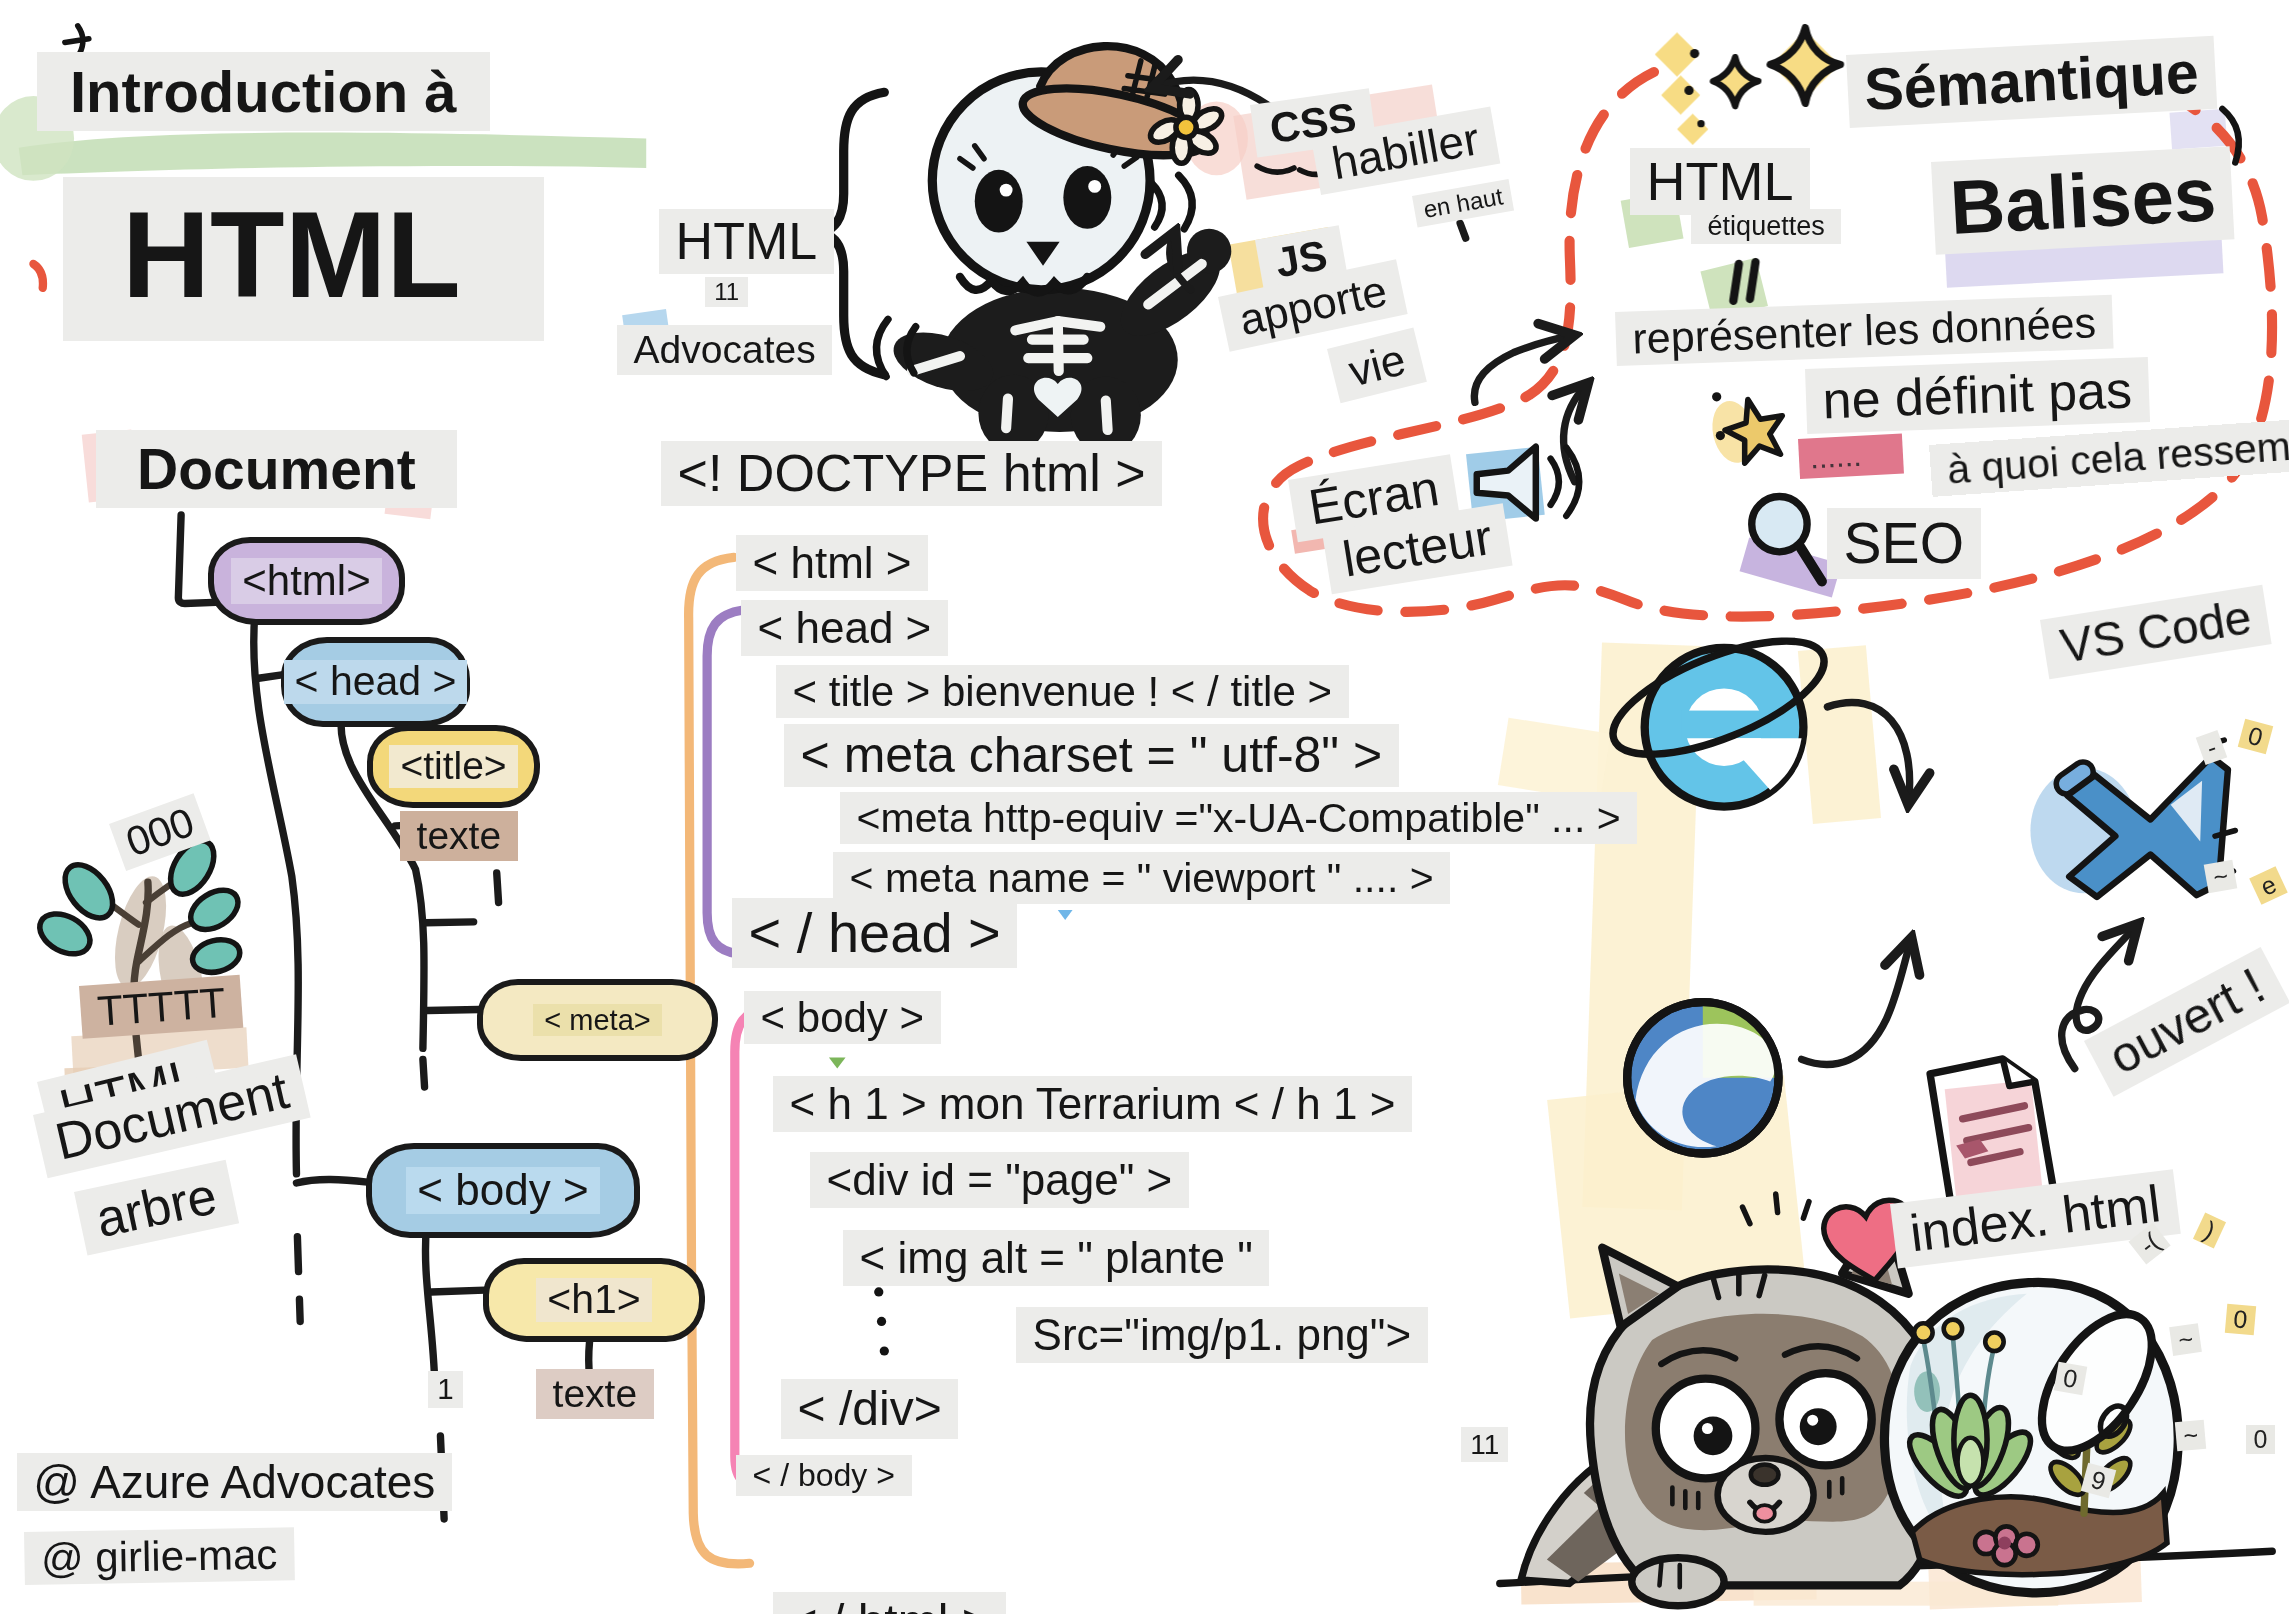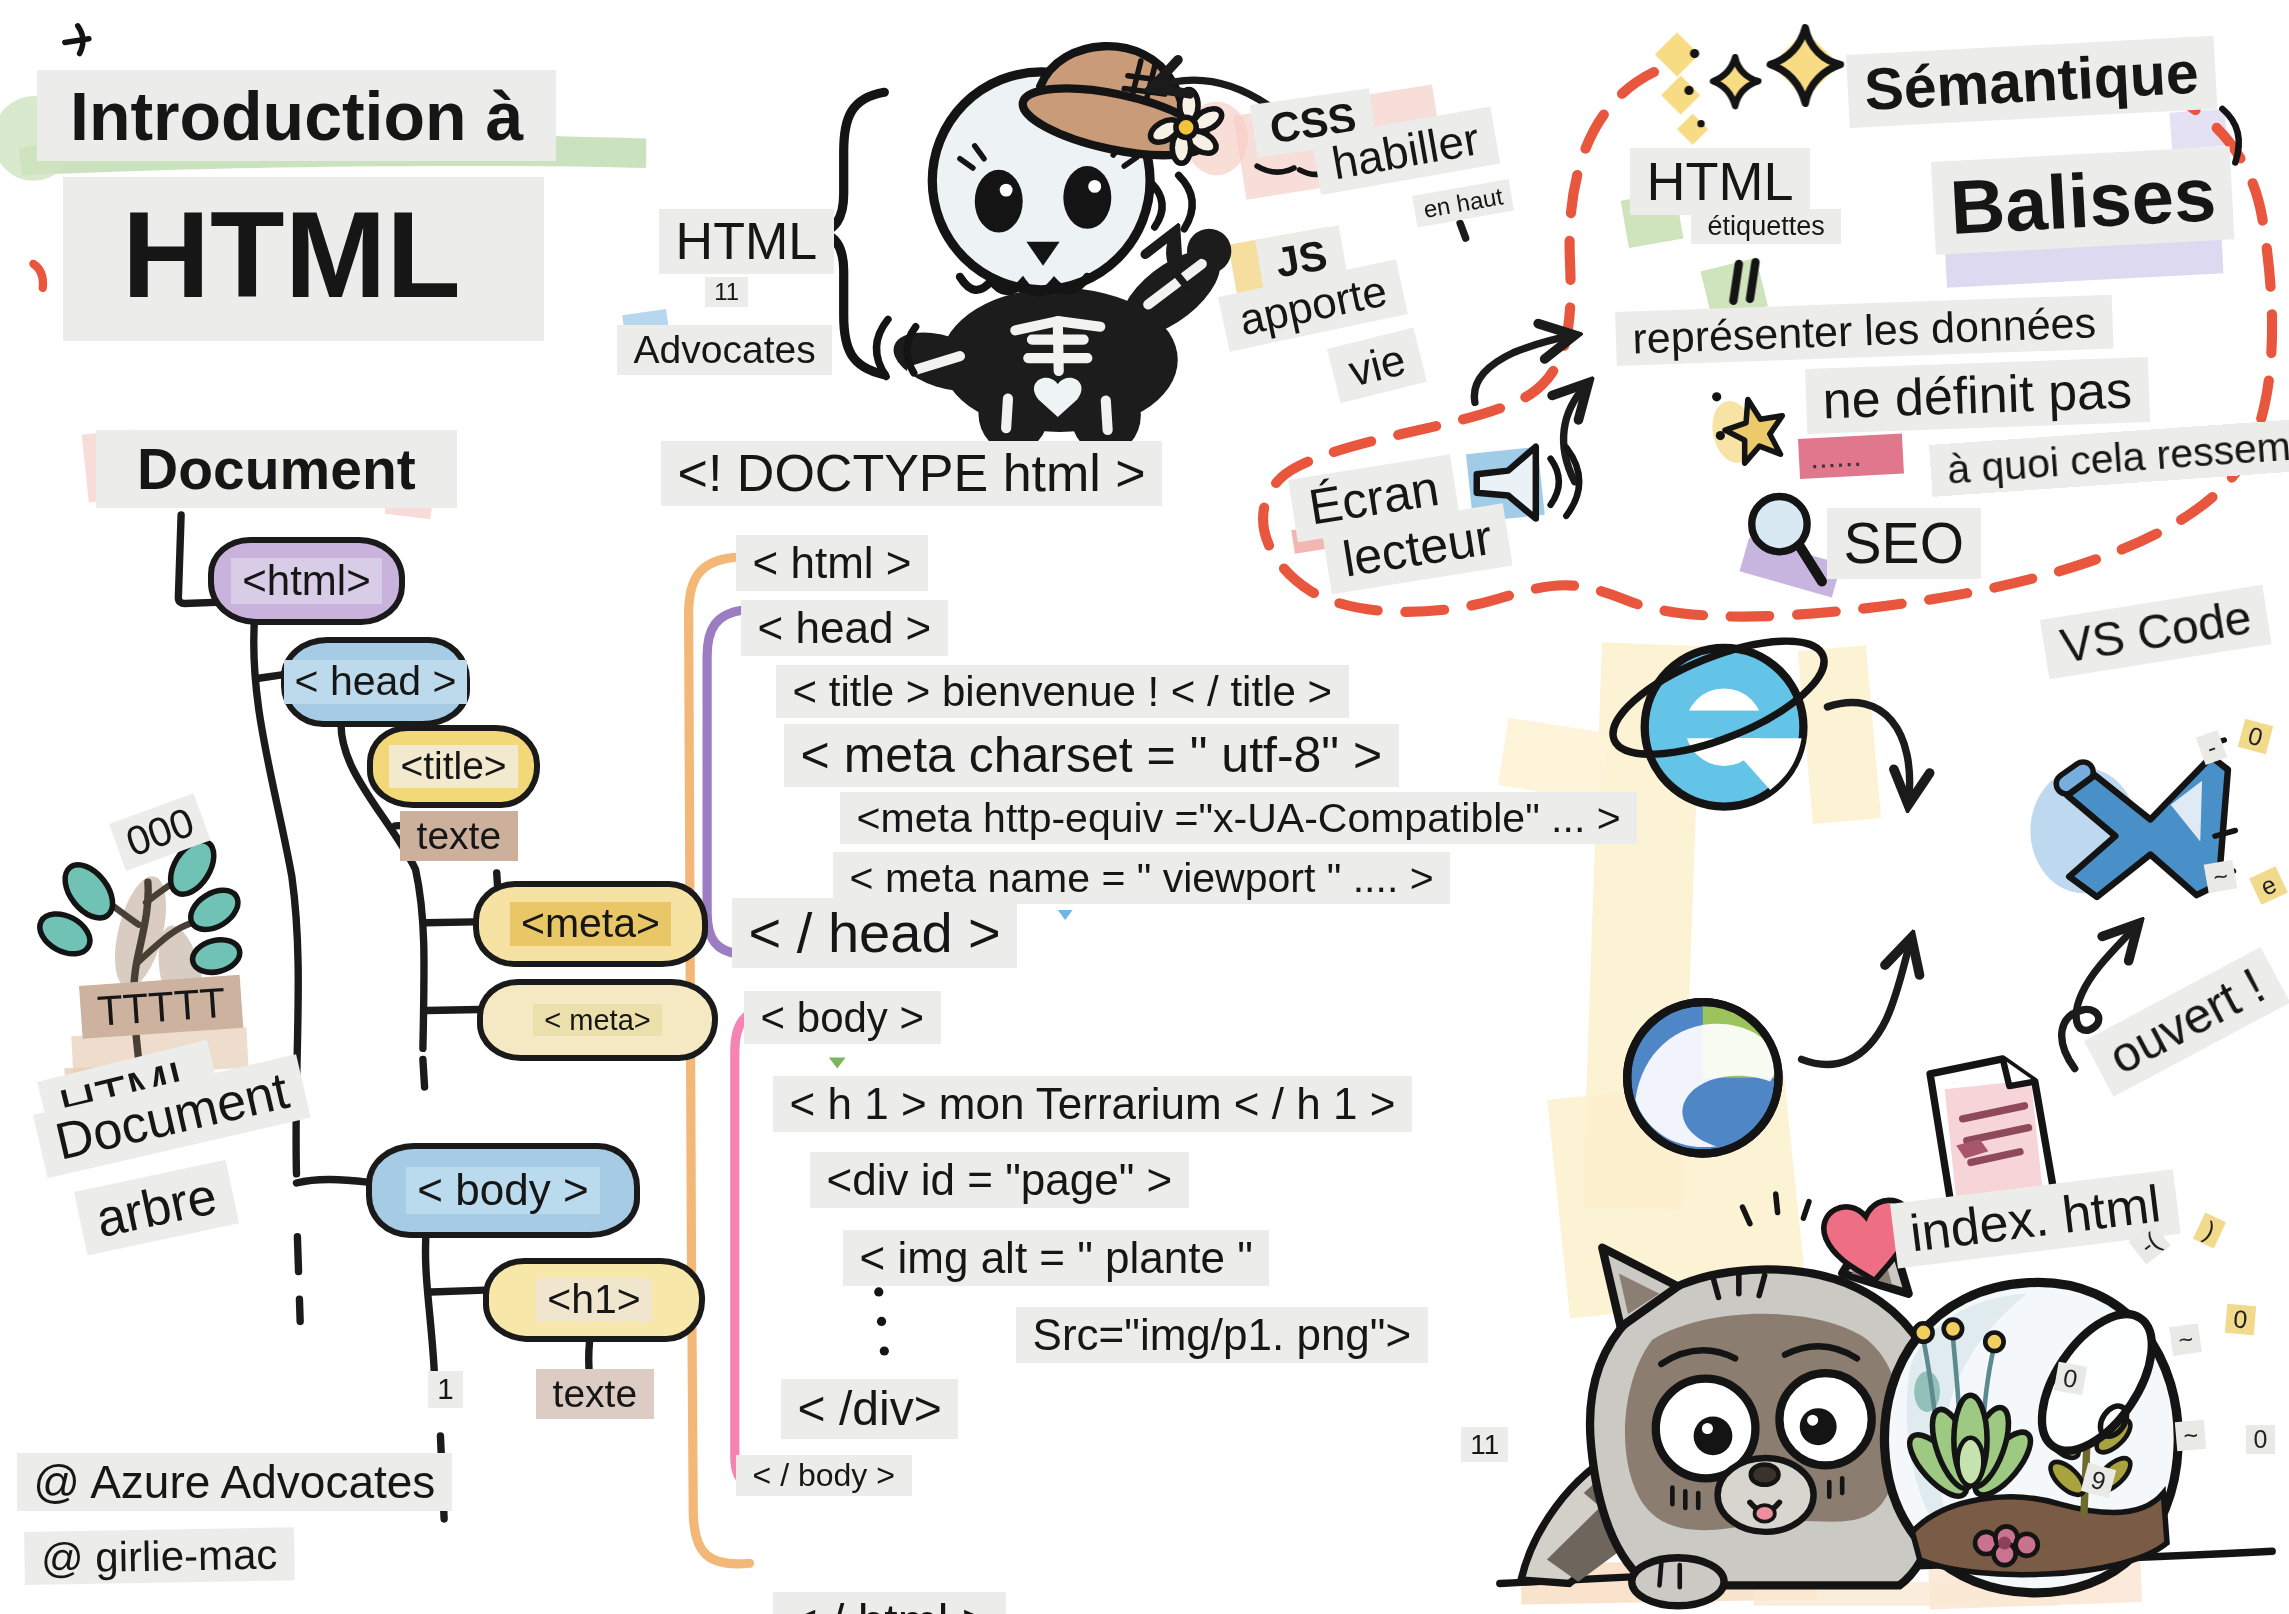--- a/index.html
+++ b/index.html
@@ -297,21 +297,21 @@
     <path d="M1146,986 l16,0 -8,11 z" fill="#6fb6e8"></path>
     <path d="M36,286 q12,8 10,26" stroke="#e8563d" stroke-width="9" fill="none" stroke-linecap="round"></path>
     <path d="M84,28 q10,14 2,30 M70,46 l26,-4" stroke="#141414" stroke-width="6" fill="none" stroke-linecap="round"></path>
     <circle cx="952" cy="1400" r="5" fill="#141414"></circle>
     <circle cx="955" cy="1432" r="5" fill="#141414"></circle>
     <circle cx="958" cy="1464" r="5" fill="#141414"></circle>
     <path d="M2388,808 l22,-6 M2400,906 l22,-6 M2404,952 l16,-8" stroke="#141414" stroke-width="6" stroke-linecap="round"></path>
   </g>
 </svg>
 
-<div class="lbl" style="left:37px;top:70px;font-size:68px;font-weight:600;padding:5.5px 33px">Introduction à</div>
+<div class="lbl" style="left:37px;top:52px;font-size:58px;font-weight:600;padding:5.5px 33px">Introduction à</div>
 <div class="lbl" style="left:63px;top:177px;font-size:122px;font-weight:700;padding:7.4px 83px 13px 59px">HTML</div>
 
 <div class="lbl" style="left:659px;top:209px;font-size:52px">HTML</div>
 <div class="lbl" style="left:705px;top:277px;font-size:24px;padding:0.9px 9.2px">11</div>
 <div class="lbl" style="left:617px;top:325px;font-size:39px">Advocates</div>
 
 <div class="lbl" style="left:1250px;top:105px;font-size:42px;font-weight:600;transform:rotate(-8deg)">CSS</div>
 <div class="lbl" style="left:1311px;top:138px;font-size:46px;transform:rotate(-10deg)">habiller</div>
 <div class="lbl" style="left:1412px;top:196px;font-size:24px;transform:rotate(-10deg);padding:1.8px 9.2px">en haut</div>
 <div class="lbl" style="left:1255px;top:240px;font-size:42px;font-weight:600;transform:rotate(-10deg)">JS</div>
@@ -335,23 +335,20 @@
 <div class="bubble" style="left:208px;top:537px;width:185px;height:76px;background:#c9b3dc;border-radius:42px 46px 44px 48px / 37px 41px 39px 42px;font-size:42px">
       <span style="background:#d9cce6">&lt;html&gt;</span>
     </div>
 <div class="bubble" style="left:281px;top:637px;width:177px;height:78px;background:#a5cce4;border-radius:46px 41px 48px 42px / 39px 42px 37px 41px;font-size:41px">
       <span style="background:#bdd9ec">&lt; head &gt;</span>
     </div>
 <div class="bubble" style="left:367px;top:725px;width:161px;height:71px;background:#f3d87a;border-radius:41px 44px 39px 46px / 37px 39px 41px 37px;font-size:39px">
       <span style="background:#f2e9cf">&lt;title&gt;</span>
     </div>
 <div class="lbl" style="left:400px;top:811px;font-size:39px;background:#cdb09c">texte</div>
-<div class="bubble" style="left:473px;top:881px;width:223px;height:74px;background:#f6e3a4;border-radius:42px 39px 46px 41px / 39px 41px 37px 39px;font-size:41px">
-      <span style="background:#e9c767">&lt;meta&gt;</span>
-    </div>
 <div class="bubble" style="left:477px;top:979px;width:229px;height:70px;background:#f4e9c2;border-radius:41px 46px 39px 44px / 37px 39px 41px 37px;font-size:29px">
       <span style="background:#ebe0ab">&lt; meta&gt;</span>
     </div>
 <div class="bubble" style="left:366px;top:1143px;width:262px;height:83px;background:#a5cce4;border-radius:48px 42px 50px 44px / 41px 44px 39px 42px;font-size:44px">
       <span style="background:#badaee">&lt; body &gt;</span>
     </div>
 <div class="bubble" style="left:483px;top:1258px;width:210px;height:72px;background:#f7e8aa;border-radius:41px 44px 39px 46px / 37px 39px 41px 37px;font-size:41px">
       <span style="background:#f0e6ce">&lt;h1&gt;</span>
     </div>
 <div class="lbl" style="left:536px;top:1369px;font-size:39px;background:#ddccc4">texte</div>

